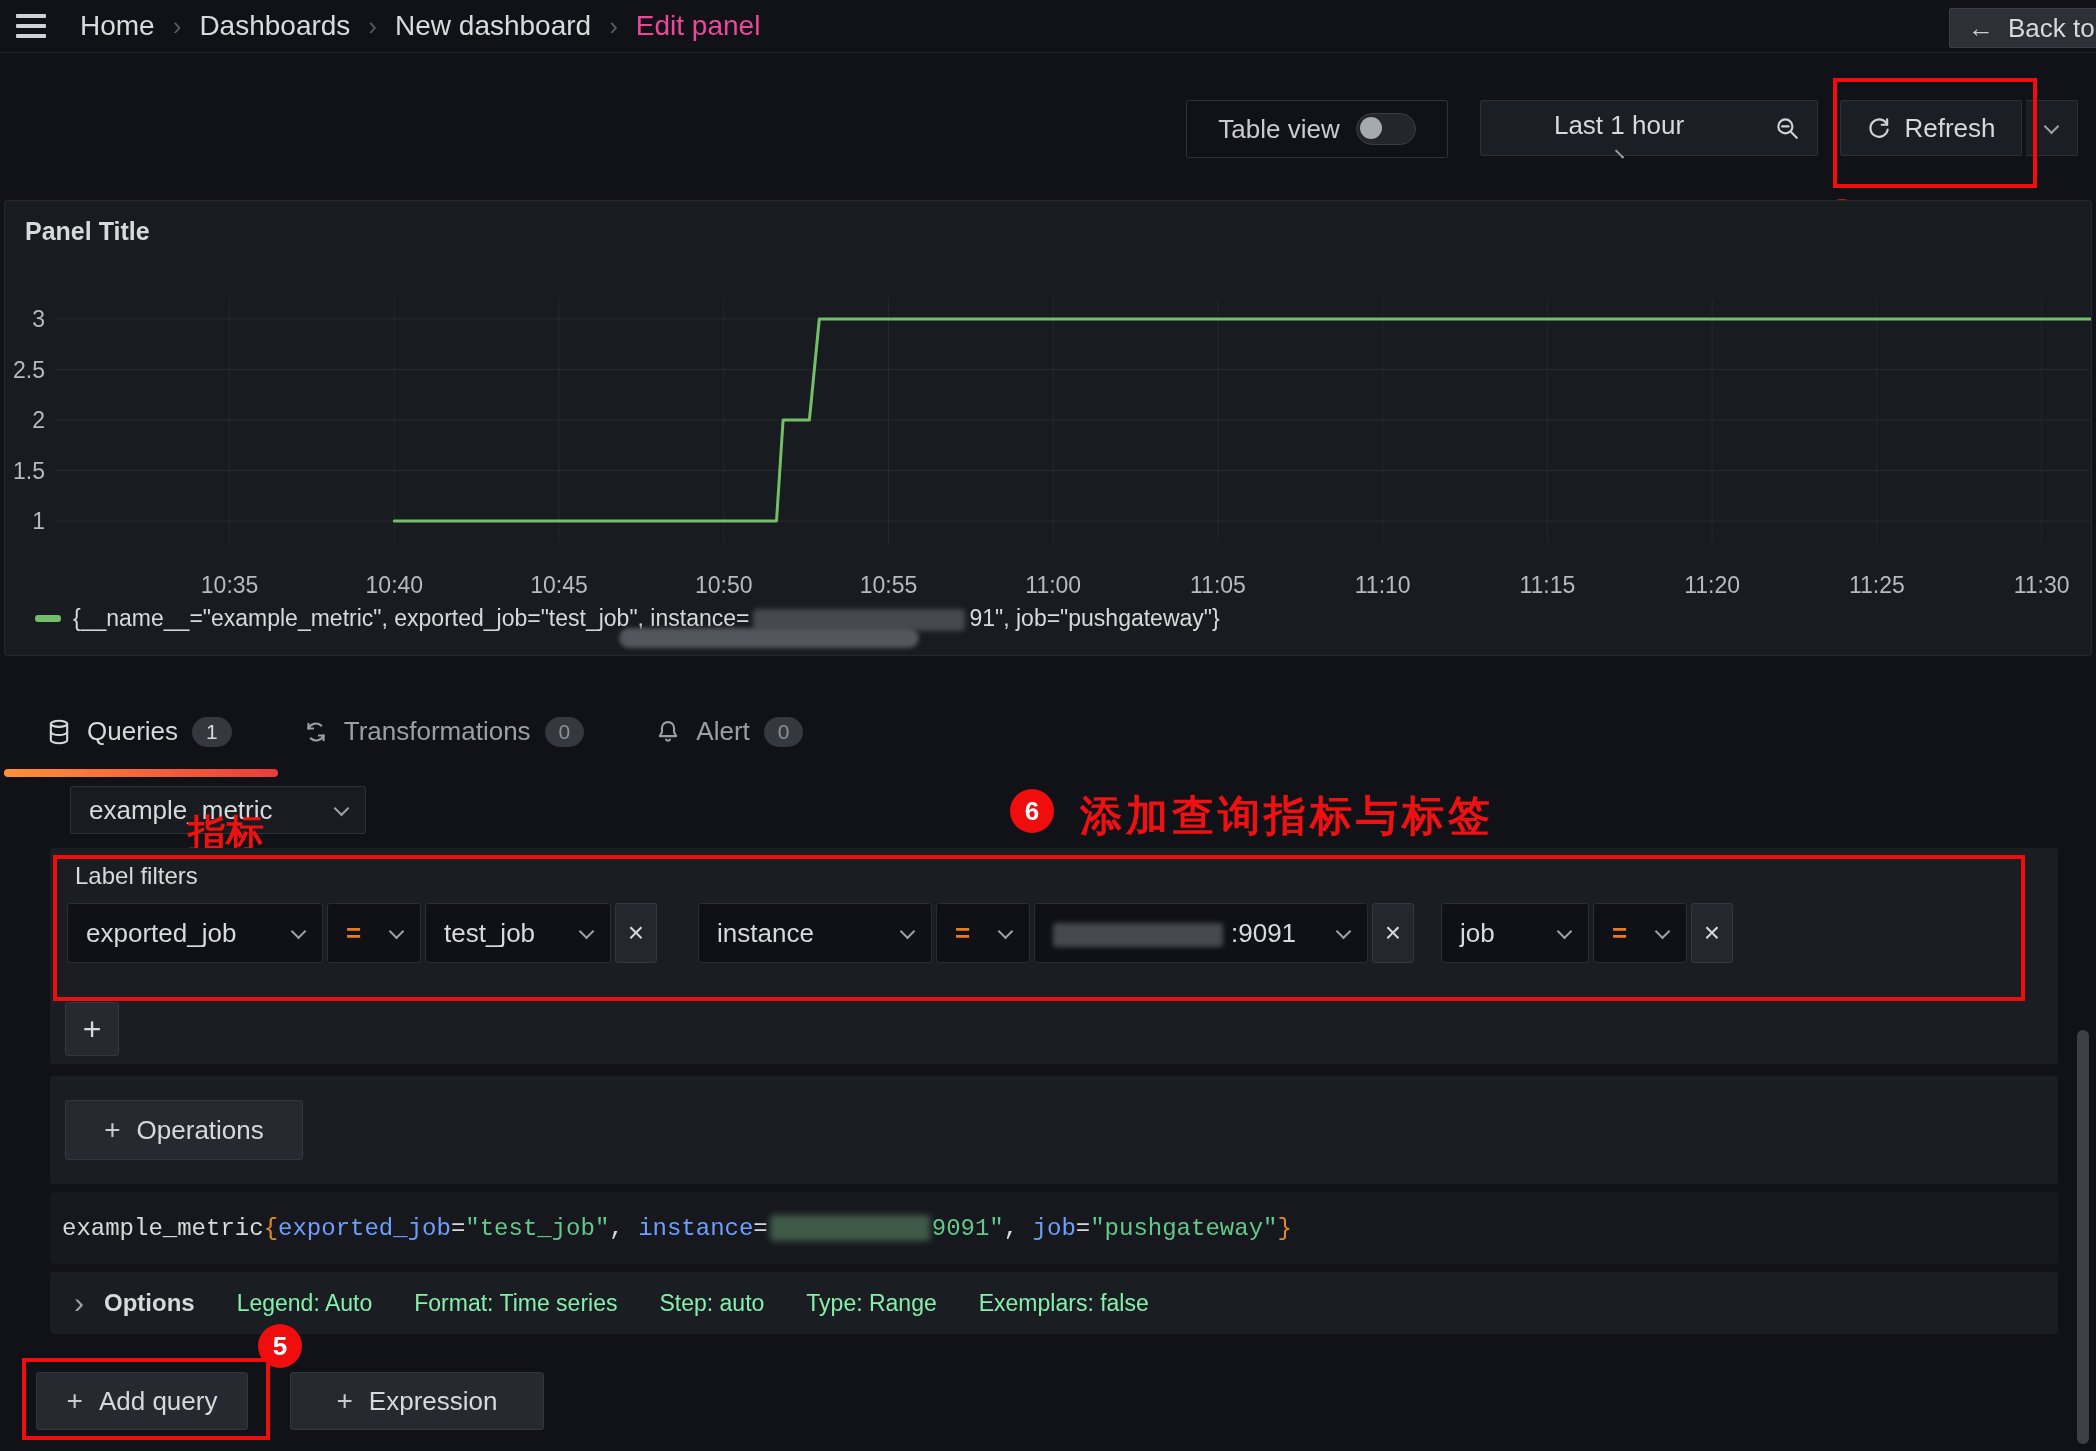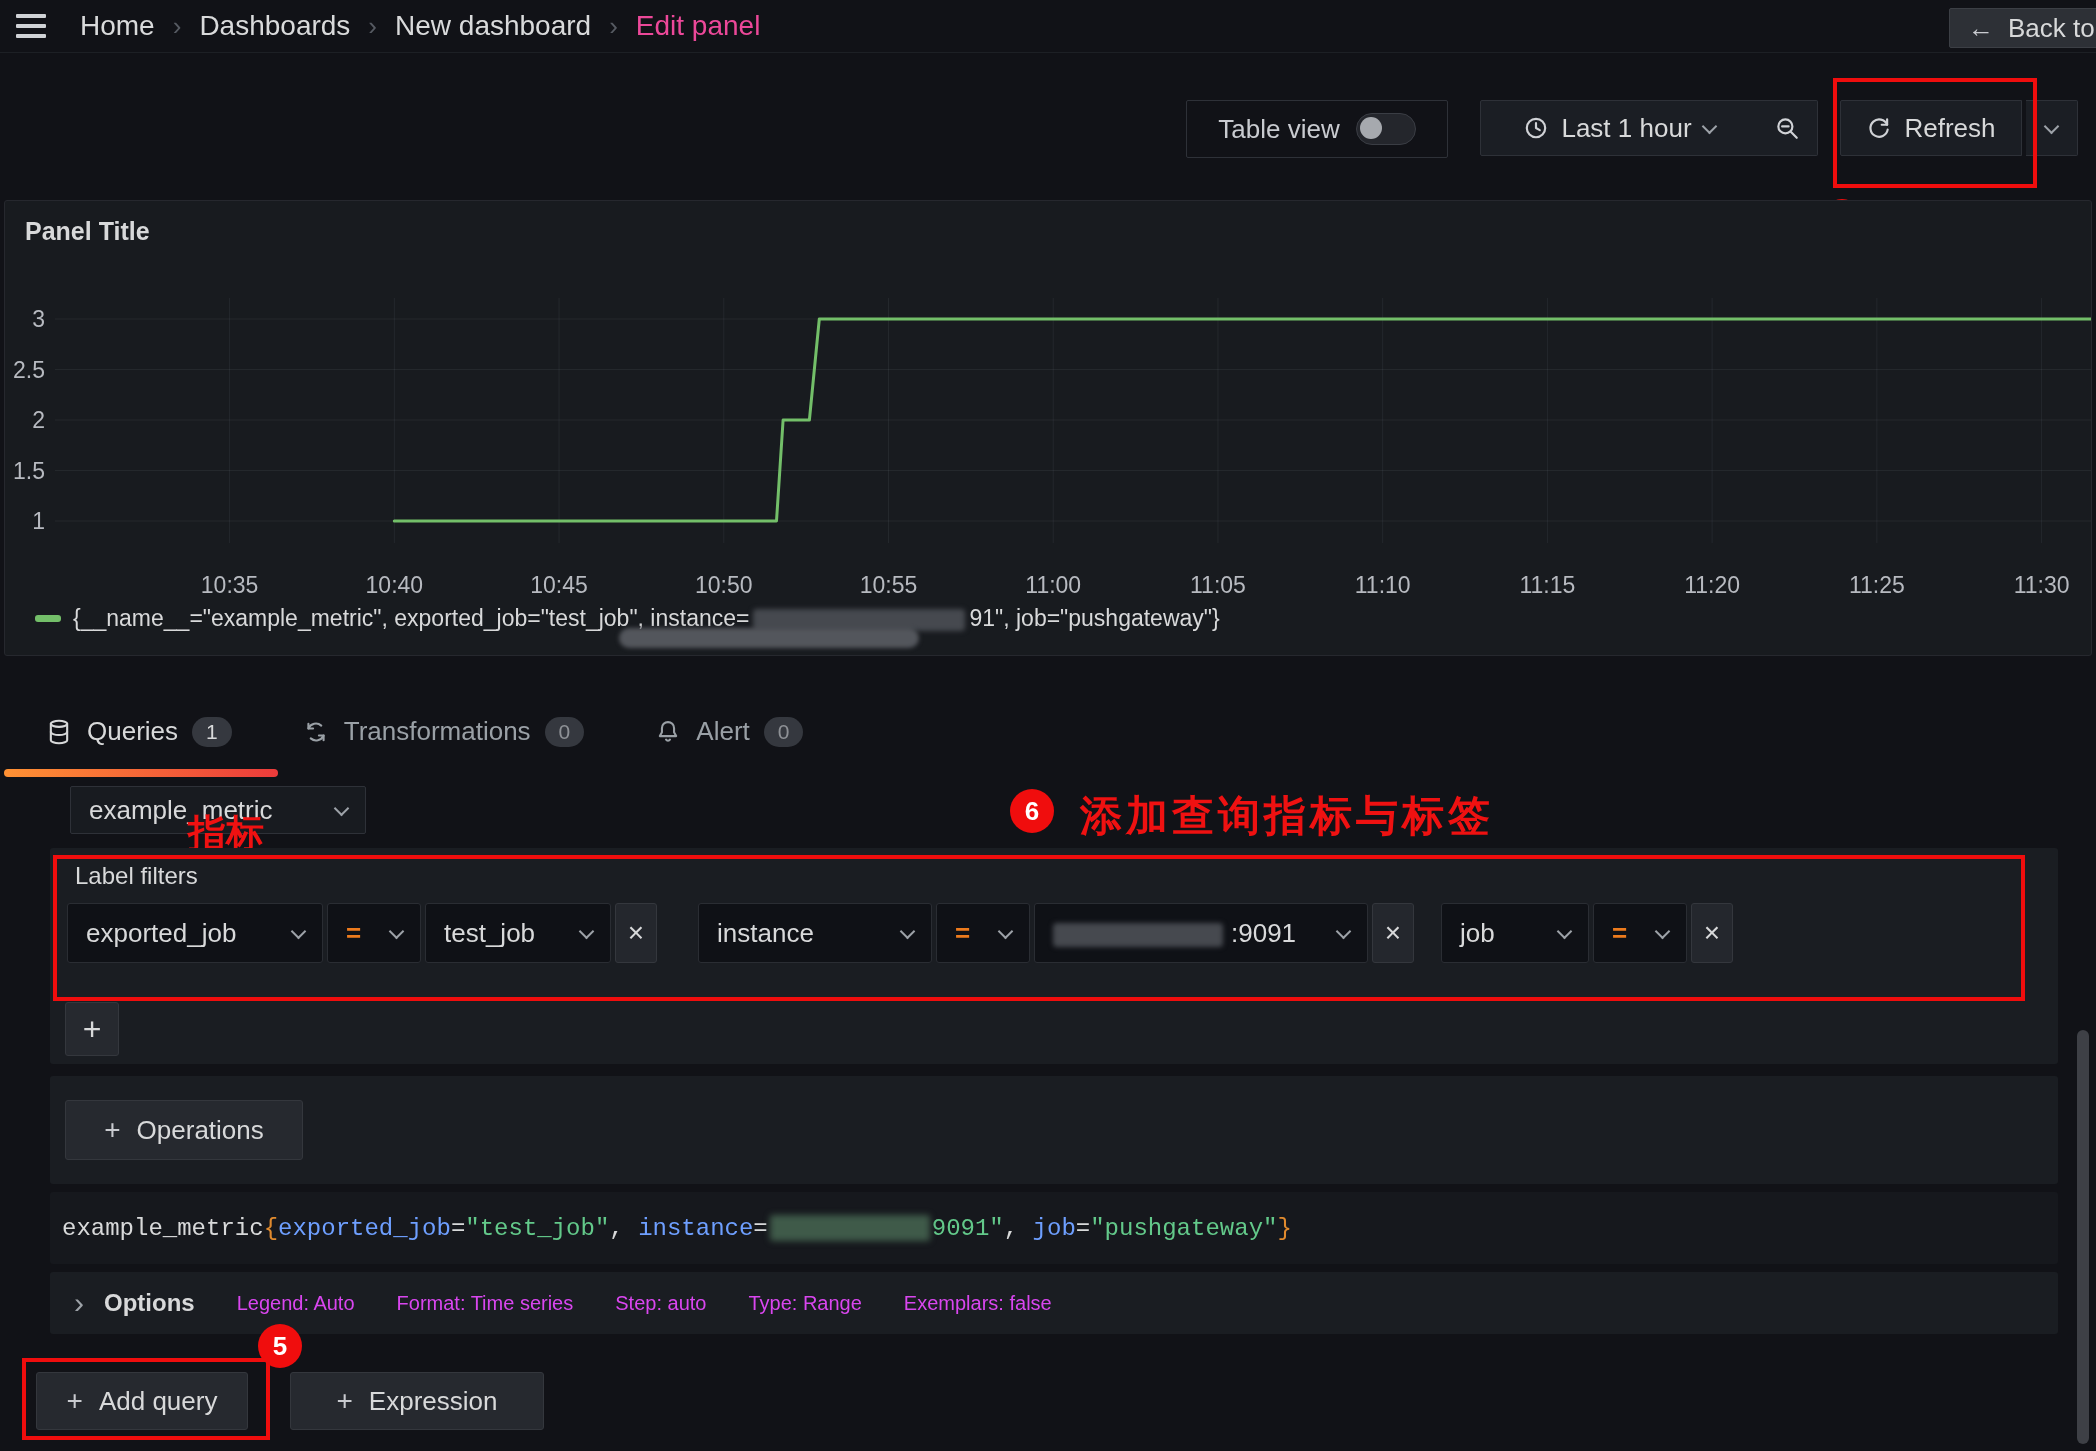--- a/index.html
+++ b/index.html
@@ -19,21 +19,21 @@
            background:#2d3036;border:1px solid #3c3f45;border-radius:2px;padding:0 18px;font-size:26px;color:#d8d9da;}
   .back-arrow{font-size:26px;color:#c9cbd0;}
 
   
   .tv-box{position:absolute;left:1186px;top:100px;width:260px;height:56px;border:1px solid #2e3138;border-radius:2px;
           display:flex;align-items:center;justify-content:center;gap:16px;font-size:26px;color:#c9cbd0;}
   .toggle{width:58px;height:30px;border-radius:16px;background:#24262c;border:1px solid #3a3d44;position:relative;cursor:pointer;}
   .toggle .knob{position:absolute;left:3px;top:3px;width:22px;height:22px;border-radius:50%;background:#a6a9ae;}
   .btn{display:flex;align-items:center;justify-content:center;gap:12px;background:#1b1e24;border:1px solid #2e3138;
        color:#d8d9da;font-size:26px;cursor:pointer;}
-  .time-btn{position:absolute;left:1480px;top:100px;width:278px;height:56px;border-radius:2px 0 0 2px;font-weight:500;}
+  .time-btn{position:absolute;left:1480px;top:100px;width:278px;height:56px;border-radius:2px 0 0 2px;font-weight:500;flex-direction:column;}
   .zoomout-btn{position:absolute;left:1757px;top:100px;width:61px;height:56px;border-left:none;border-radius:0 2px 2px 0;}
   .refresh-btn{position:absolute;left:1840px;top:100px;width:182px;height:56px;border-radius:2px 0 0 2px;font-weight:500;}
   .refreshdd-btn{position:absolute;left:2026px;top:100px;width:52px;height:56px;border-left:none;border-radius:0 2px 2px 0;}
   .bicon{width:26px;height:26px;stroke:#d0d2d6;fill:none;stroke-width:2;stroke-linecap:round;stroke-linejoin:round;}
   .chev{display:inline-block;width:9px;height:9px;border-right:2px solid #9da2a8;border-bottom:2px solid #9da2a8;
         transform:rotate(45deg);margin-bottom:4px;}
 
   
   .red-box{position:absolute;border:4px solid #f00d0d;background:transparent;pointer-events:none;}
   .rb-refresh{left:1833px;top:78px;width:196px;height:102px;}
@@ -92,21 +92,21 @@
   .plus-glyph{font-size:28px;font-weight:400;color:#c9cbd0;}
   .code-card{top:1192px;height:72px;background:#16181d;}
   .code-line{position:absolute;left:12px;top:0;height:72px;display:flex;align-items:center;white-space:pre;
              font-family:"Liberation Mono","DejaVu Sans Mono",monospace;font-size:24px;color:#d8d9da;}
   .tok-key{color:#6e9fff;} .tok-str{color:#63c98a;} .tok-brace{color:#e08a2e;}
   .code-blur{display:inline-block;width:160px;height:26px;background:#3f5a49;border-radius:3px;filter:blur(3px);
              vertical-align:-4px;margin:0 2px;}
   .options-card{top:1272px;height:62px;display:flex;align-items:center;padding-left:24px;box-sizing:border-box;gap:42px;}
   .opt-chev{color:#9da2a8;font-size:30px;margin-right:-22px;}
   .opt-label{font-size:24px;font-weight:600;color:#d8d9da;cursor:pointer;}
-  .opt-item{font-size:20px;color:#d946ef;}
+  .opt-item{font-size:23px;color:#86efac;}
 
   
   .addquery-btn{position:absolute;left:36px;top:1372px;width:212px;height:58px;}
   .expression-btn{position:absolute;left:290px;top:1372px;width:254px;height:58px;}
 
   .scrollbar-thumb{position:absolute;left:2077px;top:1030px;width:12px;height:414px;border-radius:6px;background:#3e4046;cursor:pointer;}
 </style>
 </head>
 <body>
 

